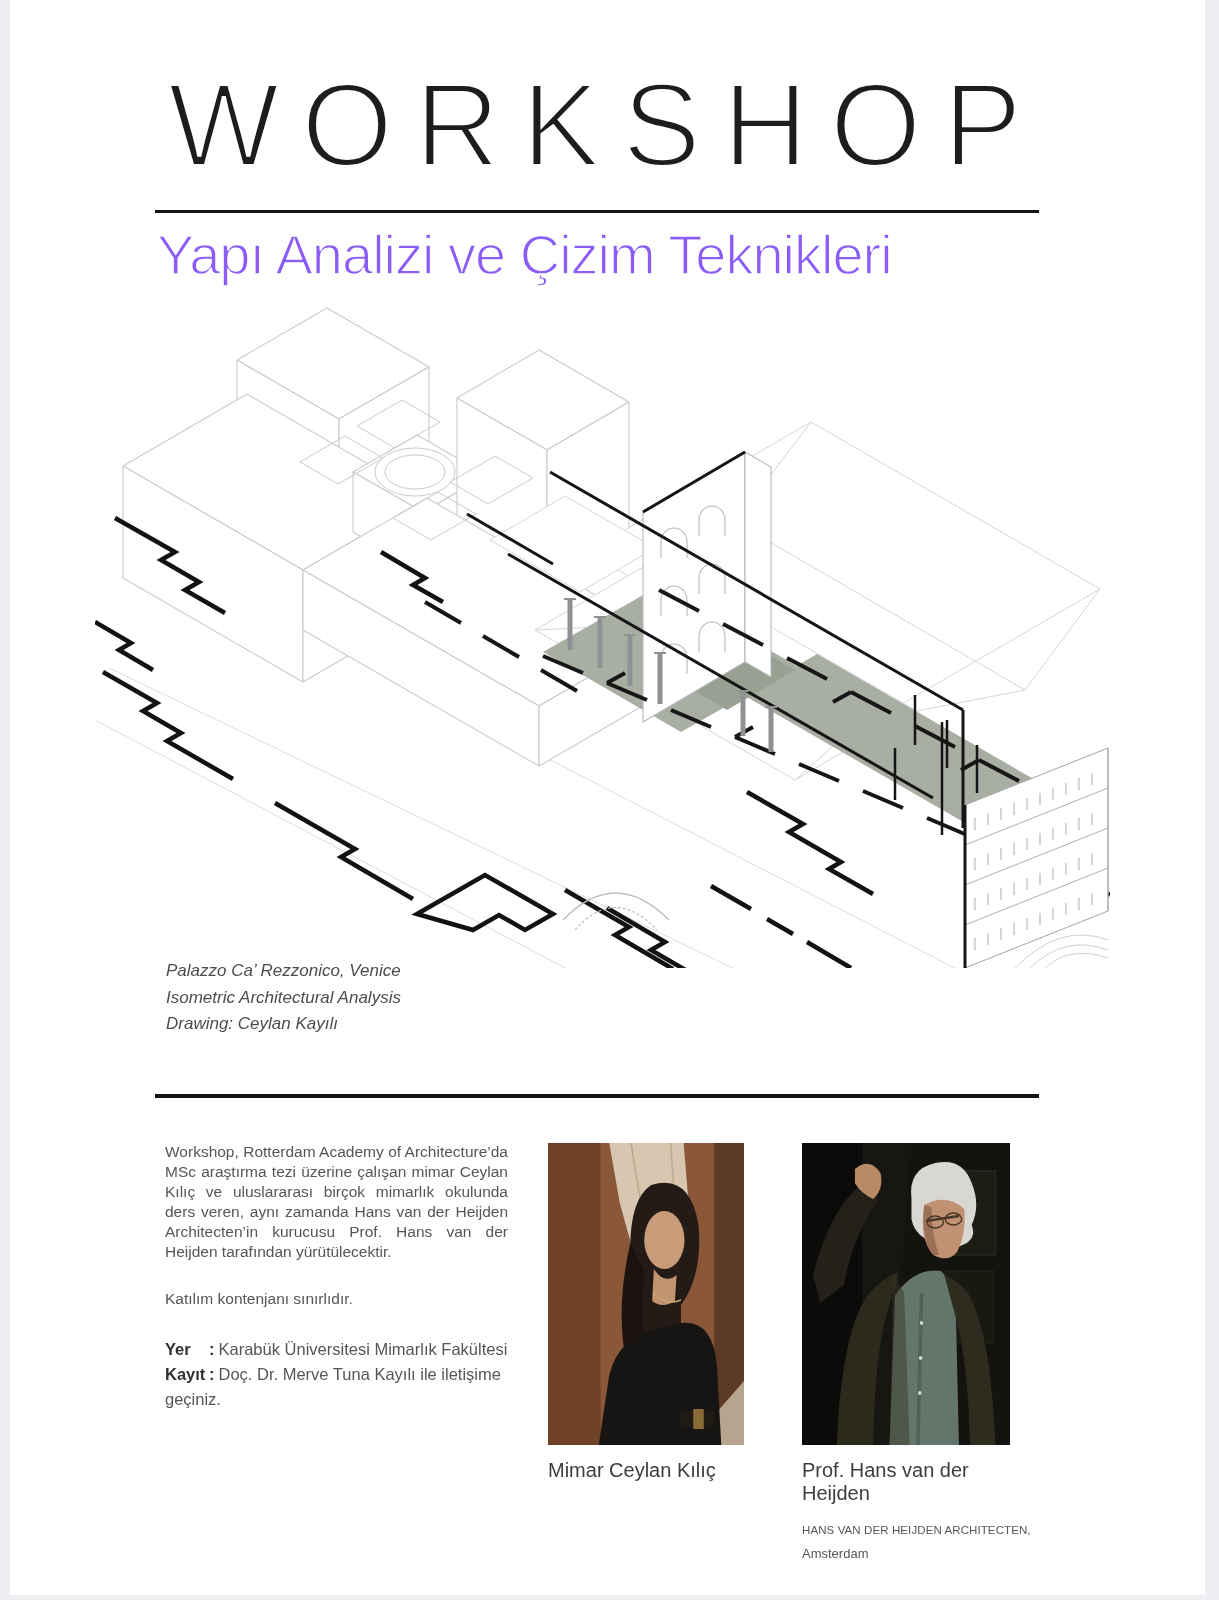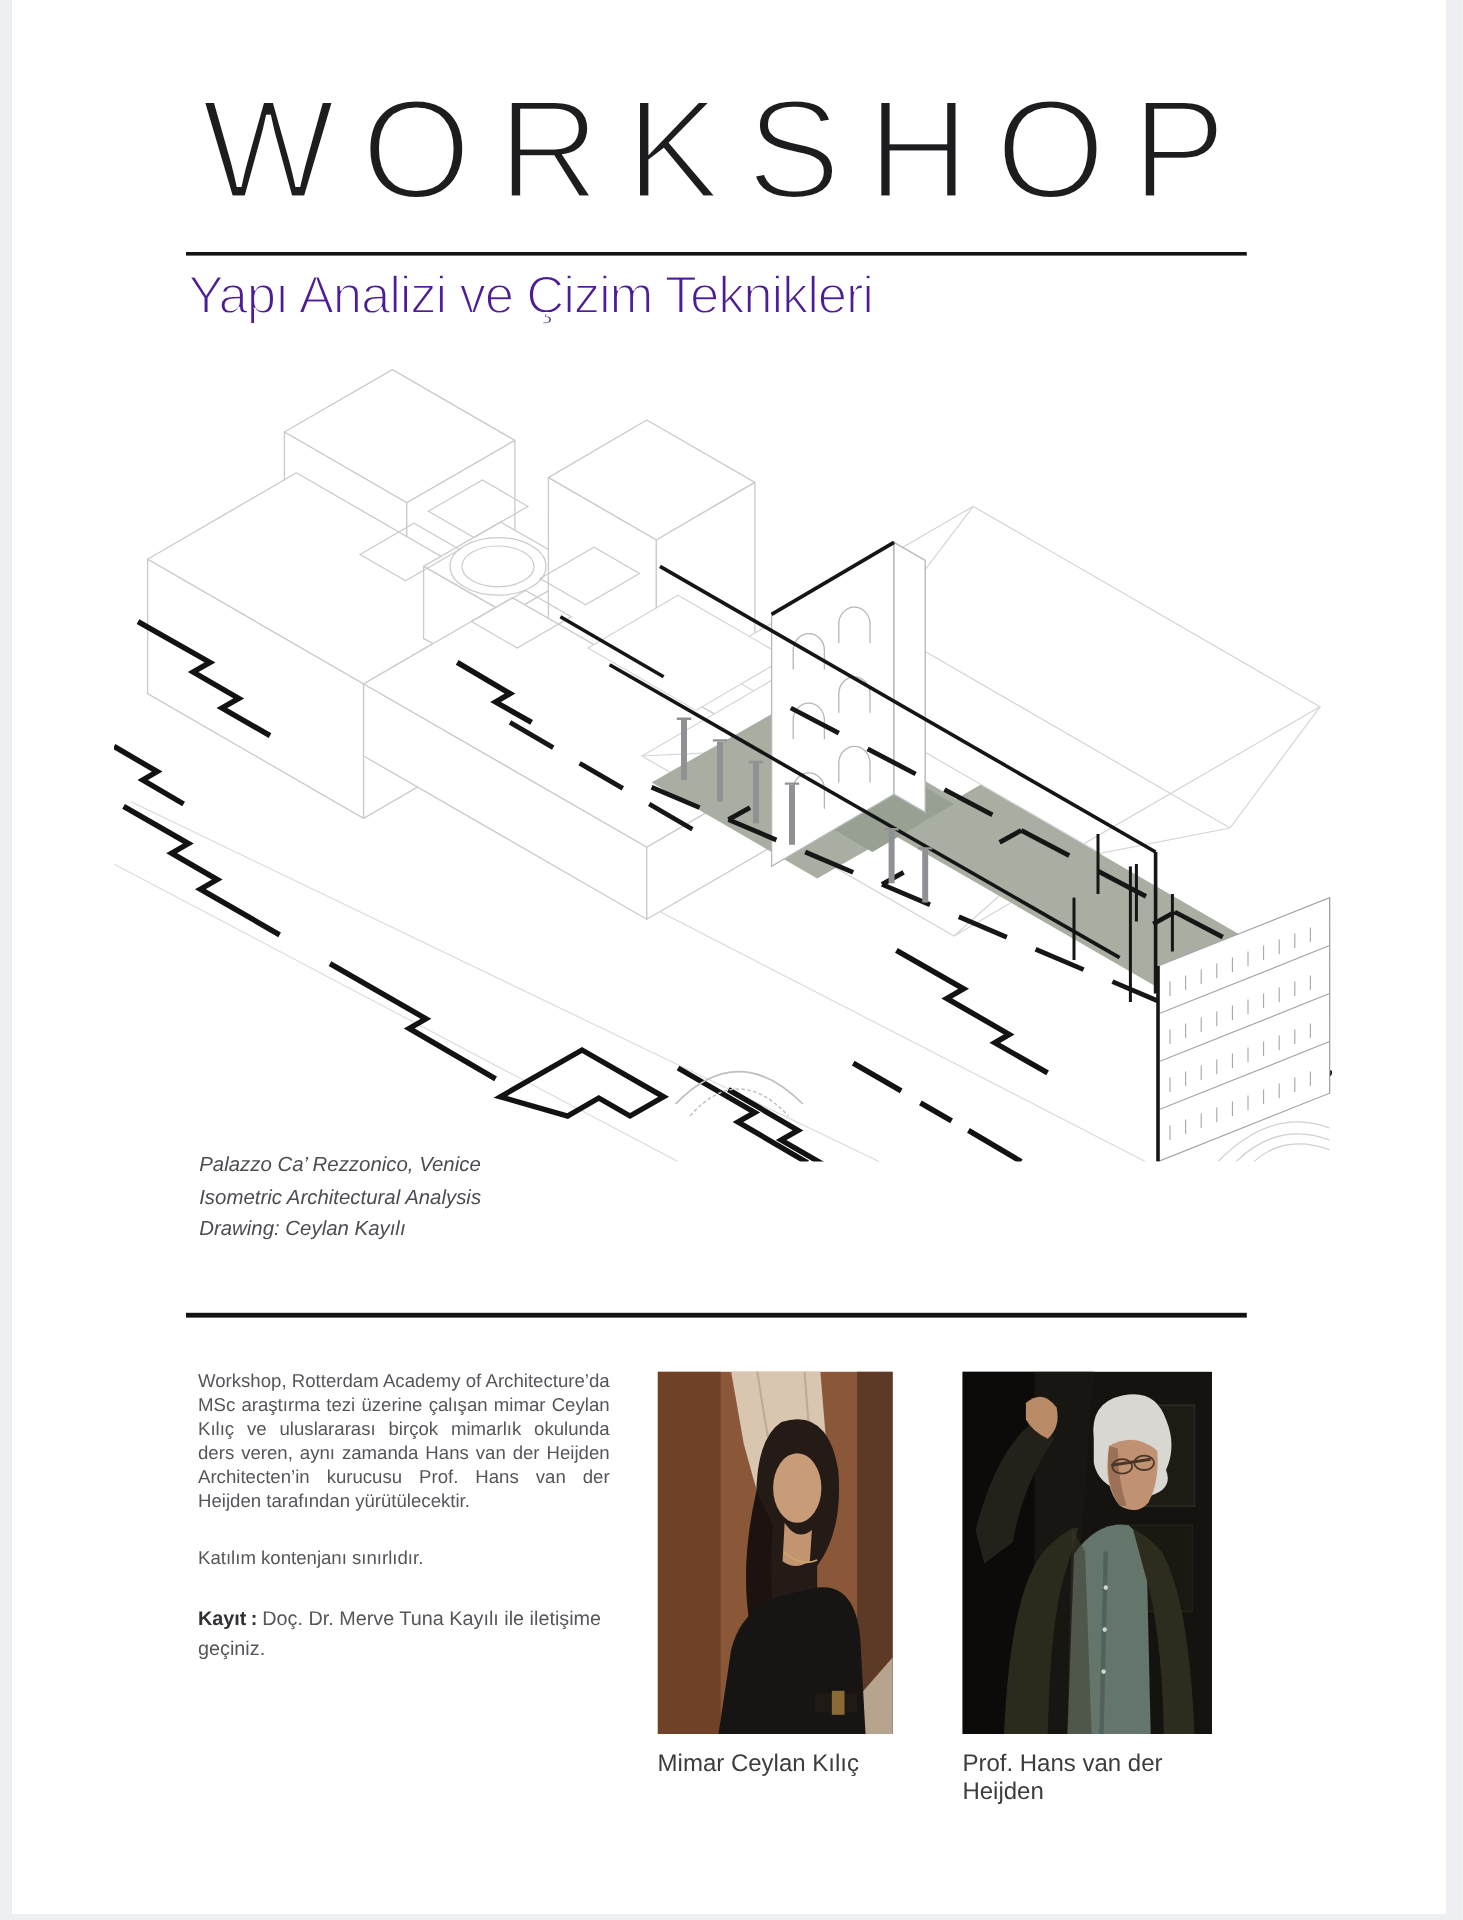--- a/index.html
+++ b/index.html
@@ -6,21 +6,21 @@
   body{width:1219px;height:1600px;background:#edeff3;position:relative;
        font-family:"Liberation Sans",sans-serif;overflow:hidden;}
   .page{position:absolute;left:10px;top:0;width:1195px;height:1595px;background:#ffffff;overflow:hidden;}
 
   .title{position:absolute;left:158px;top:64px;width:854px;margin:0;
          display:flex;justify-content:space-between;
          font-size:118px;font-weight:400;color:#1d1d1f;line-height:1.05;
          -webkit-text-stroke:4px #ffffff;}
   .rule-1{position:absolute;left:145px;top:210px;width:884px;height:3px;background:#141414;}
   .subtitle{position:absolute;left:147px;top:222px;margin:0;white-space:nowrap;
-            font-size:44px;font-weight:400;letter-spacing:-1px;color:#4c1d95;
+            font-size:56px;font-weight:400;letter-spacing:-1px;color:#8b5cf6;
             -webkit-text-stroke:1.5px #ffffff;}
 
   .drawing{position:absolute;left:85px;top:300px;width:1015px;height:668px;}
   .caption{position:absolute;left:156px;top:958px;margin:0;
            font-style:italic;font-size:17px;line-height:26.5px;color:#4b4d52;}
   .rule-2{position:absolute;left:145px;top:1094px;width:884px;height:4px;background:#121212;}
 
   .text-col{position:absolute;left:155px;top:1142px;width:343px;
             font-size:15.5px;line-height:20px;text-align:justify;color:#54565a;}
   .text-col p{margin:0;}
@@ -190,20 +190,23 @@
     <span>Isometric Architectural Analysis</span><br>
     <span>Drawing: Ceylan Kayılı</span>
   </p>
 
   <div class="rule-2"></div>
 
   <div class="text-col">
     <p class="p2">Workshop, Rotterdam Academy of Architecture’da MSc araştırma tezi üzerine çalışan mimar Ceylan Kılıç ve uluslararası birçok mimarlık okulunda ders veren, aynı zamanda Hans van der Heijden Architecten’in kurucusu Prof. Hans van der Heijden tarafından yürütülecektir.</p>
     <p class="note">Katılım kontenjanı sınırlıdır.</p>
     <div class="details">
+      <p class="detail-row">
+        <span class="detail-label">Yer</span><span class="detail-sep">:</span><span>Karabük Üniversitesi Mimarlık Fakültesi</span>
+      </p>
       <p class="detail-row">
         <span class="detail-label">Kayıt</span><span class="detail-sep">:</span><span>Doç. Dr. Merve Tuna Kayılı ile iletişime geçiniz.</span>
       </p>
     </div>
   </div>
 
   <figure class="speaker speaker-1" style="margin:0">
     <svg class="photo" viewBox="0 0 224 302" preserveAspectRatio="none" aria-hidden="true">
       <rect width="224" height="302" fill="#8a5738"></rect>
       <rect width="60" height="302" fill="#6f4228"></rect>
@@ -244,16 +247,20 @@
       <path d="M130,150 L126,302 M132,150 L128,302" stroke="#52615a" stroke-width="2"></path>
       <circle cx="131" cy="180" r="2" fill="#cfd6cf"></circle>
         <circle cx="130" cy="215" r="2" fill="#cfd6cf"></circle>
         <circle cx="129" cy="250" r="2" fill="#cfd6cf"></circle>
       <path d="M38,302 Q44,180 76,148 Q96,130 106,130 L96,162 Q80,202 78,302 Z" fill="#2c2a1c"></path>
       <path d="M212,302 Q207,190 182,150 Q166,134 156,132 L166,166 Q182,212 184,302 Z" fill="#2e2c1e"></path>
       <path d="M100,130 L96,302 L118,302 L112,150 Z" fill="#3a382a" opacity="0.5"></path>
     </svg>
     <figcaption>
       <p class="speaker-name">Prof. Hans van der Heijden</p>
+      <p class="speaker-org">
+        <span class="org-l1">HANS VAN DER HEIJDEN ARCHITECTEN,</span><br>
+        <span class="org-l2">Amsterdam</span>
+      </p>
     </figcaption>
   </figure>
 
 </div>
 
 </body></html>

